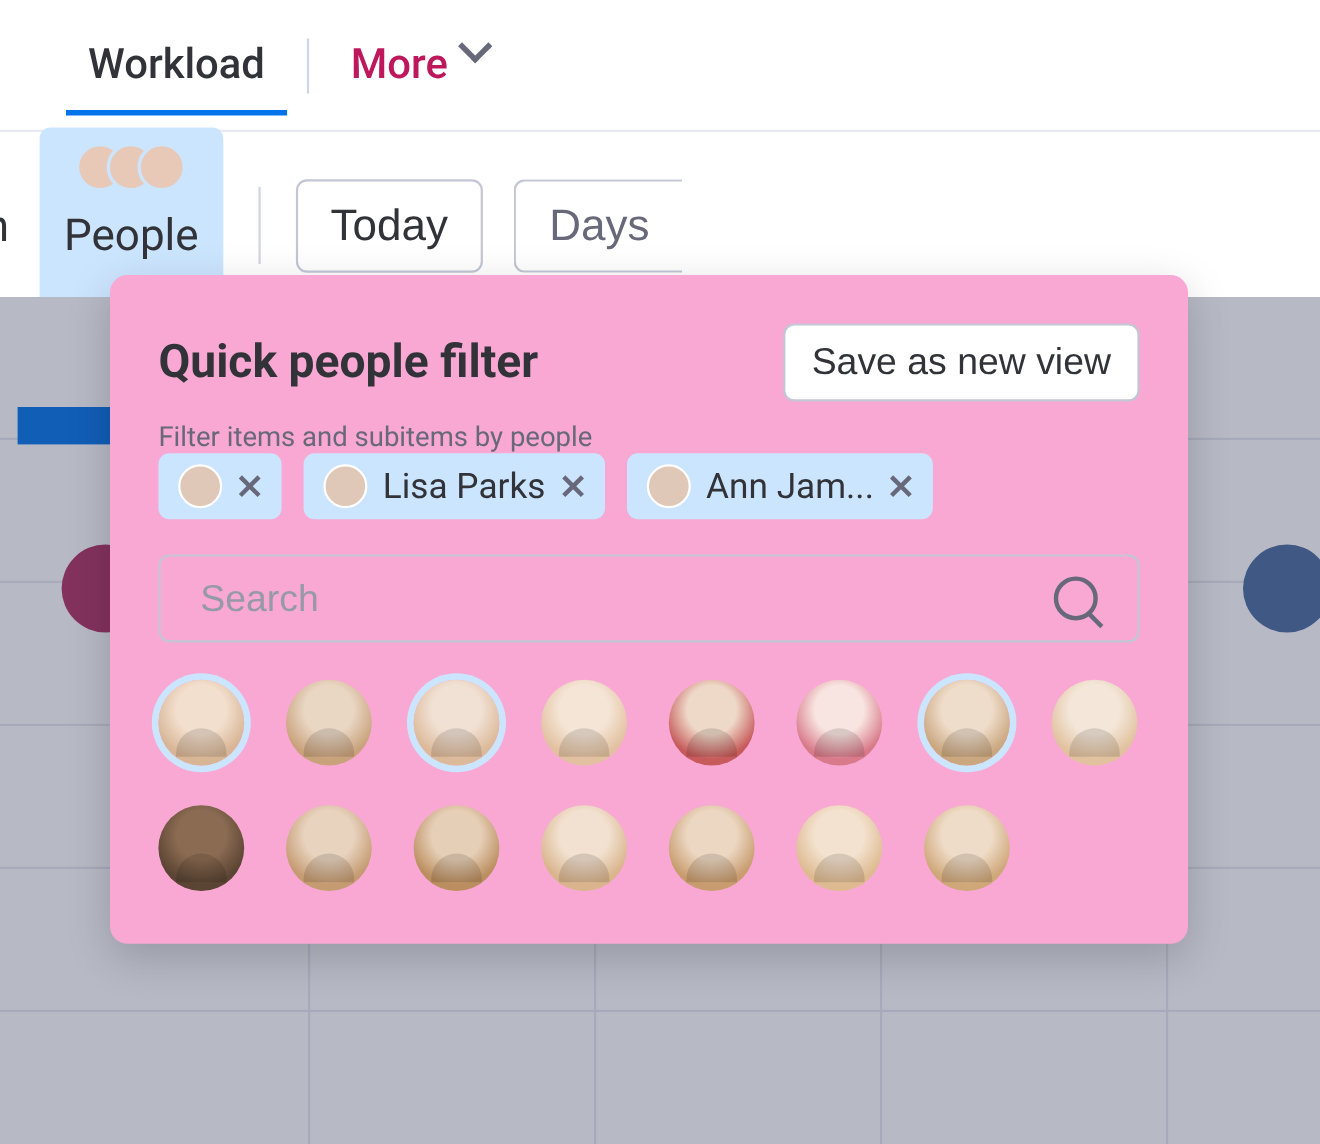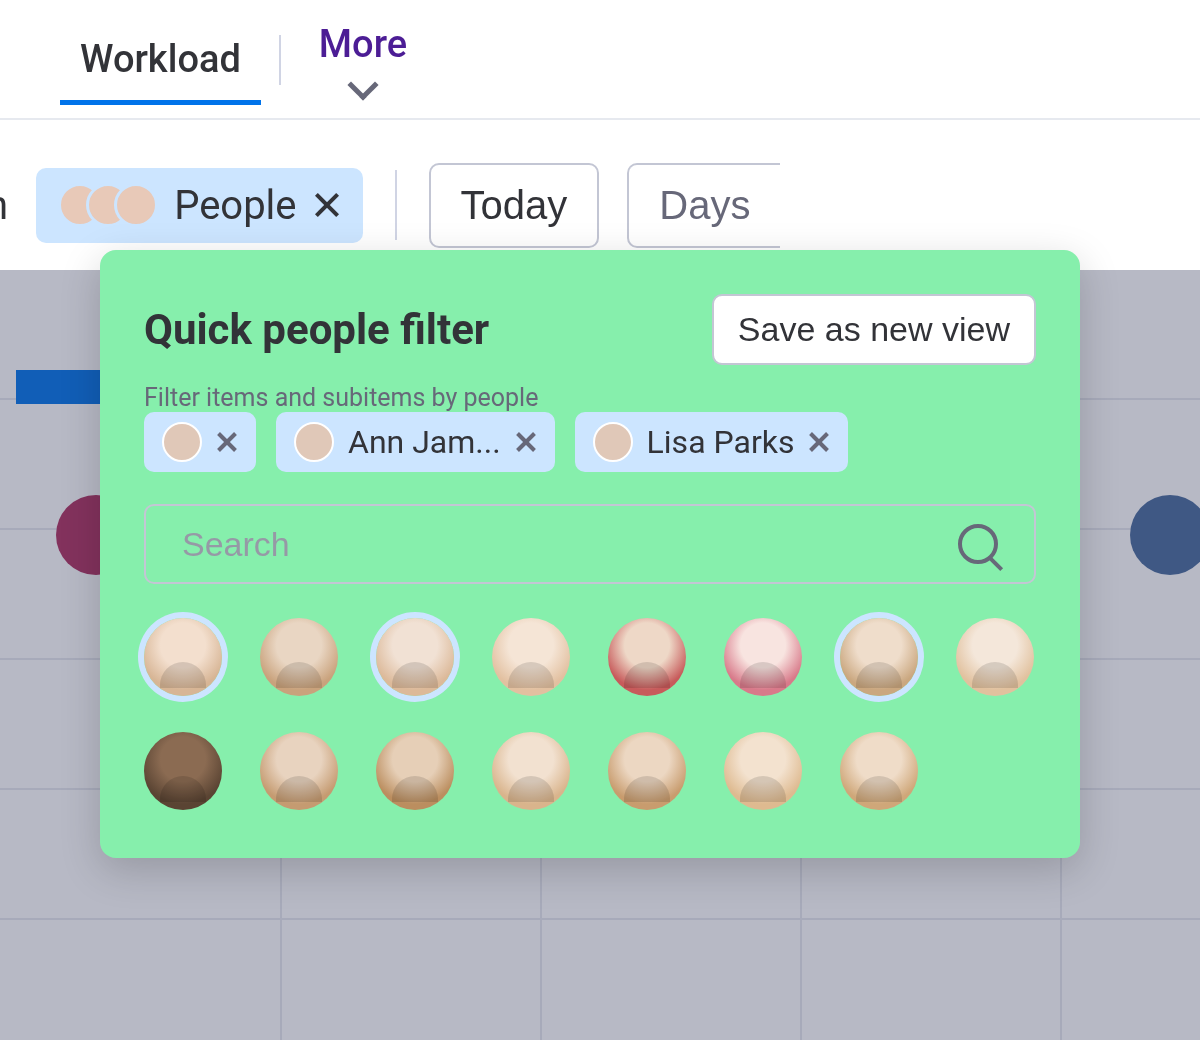--- a/index.html
+++ b/index.html
@@ -38,25 +38,24 @@
     background: #0073ea;
   }
   .tab-divider {
     width: 2px;
     height: 50px;
     background: #d0d4e4;
     margin: 0 8px 10px 8px;
   }
   .tab.more {
     display: flex;
-    align-items: center;
+    align-items: flex-start;
     gap: 14px;
     padding-bottom: 22px;
-    color: #4c1d95;
-    flex-direction: column;
+    color: #be185d;
   }
   .chev {
     width: 22px; height: 22px;
     border-right: 5px solid #676879;
     border-bottom: 5px solid #676879;
     transform: rotate(45deg);
     margin-top: -6px;
   }
 
   
@@ -76,20 +75,21 @@
   .pill {
     display: inline-flex;
     align-items: center;
     gap: 16px;
     background: #cce5ff;
     border-radius: 10px;
     padding: 14px 22px;
     font-size: 40px;
     color: #323338;
     cursor: pointer;
+    flex-direction: column;
   }
   .pill .avatar-stack {
     display: flex;
   }
   .pill .avatar-stack .mini {
     width: 44px; height: 44px; border-radius: 50%;
     border: 3px solid #cce5ff;
     margin-left: -16px;
     background: #e8c9b8;
   }
@@ -153,21 +153,21 @@
   .bar-blue { position:absolute; top:370px; left:16px; width:84px; height:34px; background:#0073ea; }
   .circle { position:absolute; width:80px; height:80px; border-radius:50%; }
   .c1 { top:495px; left:56px; background:#b03060; }
   .c2 { top:495px; right:-10px; background:#486b9c; }
 
   
   .popover {
     position:absolute;
     top: 250px; left: 100px;
     width: 980px;
-    background:#86efac;
+    background:#f9a8d4;
     border-radius: 16px;
     box-shadow: 0 12px 40px rgba(0,0,0,0.18);
     padding: 44px 44px 48px 44px;
     z-index: 10;
   }
   .pop-header {
     display:flex; justify-content:space-between; align-items:center;
     margin-bottom: 18px;
   }
   .pop-title { font-size:42px; font-weight:700; color:#323338; }
@@ -289,27 +289,27 @@
     <button class="save-btn">Save as new view</button>
   </div>
   <div class="pop-sub">Filter items and subitems by people</div>
 
   <div class="chips" id="chips">
       <div class="chip">
         <span class="av t0"></span>
         <span class="x-icon"></span>
       </div>
       <div class="chip">
-        <span class="av t2"></span>
-        <span class="name">Ann Jam...</span>
+        <span class="av t4"></span>
+        <span class="name">Lisa Parks</span>
         <span class="x-icon"></span>
       </div>
       <div class="chip">
-        <span class="av t4"></span>
-        <span class="name">Lisa Parks</span>
+        <span class="av t2"></span>
+        <span class="name">Ann Jam...</span>
         <span class="x-icon"></span>
       </div>
     </div>
 
   <div class="search-box">
     <input type="text" placeholder="Search" style="">
     <span class="mag"></span>
   </div>
 
   <div class="avatar-grid" id="avatar-grid">

